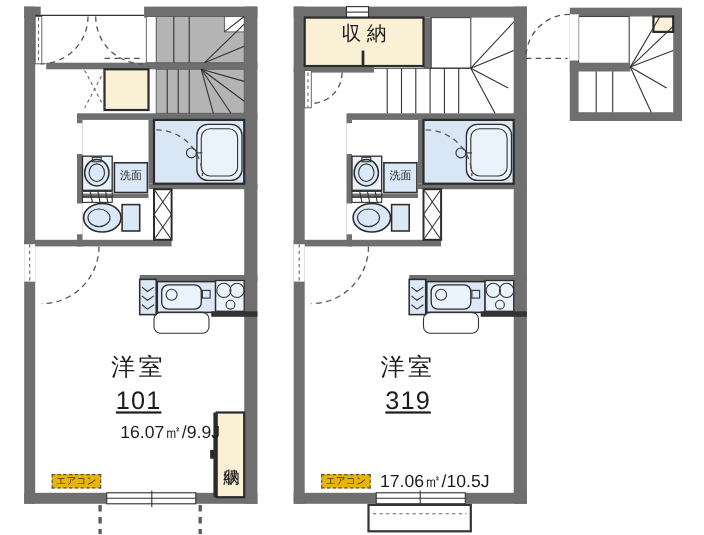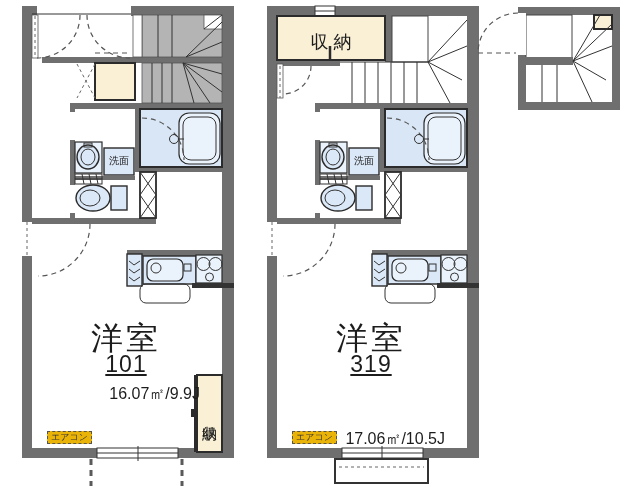--- a/index.html
+++ b/index.html
@@ -13,21 +13,21 @@
   .thin{stroke:#555;stroke-width:.8;fill:#fff;}
   .dash{stroke:#555;stroke-width:1.2;fill:none;stroke-dasharray:5 4;}
   .dash2{stroke:#666;stroke-width:1;fill:none;stroke-dasharray:3 3;}
   .blue{fill:#dbe8f7;stroke:#2b2b2b;stroke-width:1.4;}
   .blue2{fill:#eaf2fb;stroke:#2b2b2b;stroke-width:1.2;}
   .bath{fill:#d9e6f6;stroke:#2b2b2b;stroke-width:2;}
   .cream{fill:#faf0d6;stroke:#2b2b2b;stroke-width:2;}
   .whitebox{fill:#fff;stroke:#444;stroke-width:1;}
   .eave{stroke:#5a5a5a;stroke-width:3;stroke-dasharray:6 5;fill:none;}
   .lbl{position:absolute;text-align:center;line-height:1.05;}
-  .room-name{font-size:32px;letter-spacing:3px;}
+  .room-name{font-size:22px;letter-spacing:3px;}
   .room-num{font-size:23px;letter-spacing:1px;text-decoration:underline;}
   .room-area{font-size:16px;text-align:right;}
   .closet-h{display:flex;align-items:center;justify-content:center;font-size:18px;letter-spacing:5px;text-indent:5px;}
   .closet-v{display:flex;align-items:center;justify-content:center;font-size:15px;
             writing-mode:vertical-rl;text-orientation:upright;}
   .small-lbl{font-size:10px;display:flex;align-items:center;justify-content:center;}
   .aircon{font-size:9px;border:1px dashed #555;padding:1px 3px;color:#333;background:#eab308;}
 </style>
 </head>
 <body>
@@ -295,21 +295,21 @@
 </svg>
 
   <div class="lbl room-name" style="left:52px;top:322px;width:148px;">洋室</div>
   <div class="lbl room-num" style="left:52px;top:352px;width:148px;">101</div>
   <div class="lbl room-area" style="left:52px;top:386px;width:148px;">16.07㎡/9.9J</div>
 
   <div class="lbl room-name" style="left:297px;top:322px;width:148px;">洋室</div>
   <div class="lbl room-num" style="left:297px;top:352px;width:148px;">319</div>
   <div class="lbl room-area" style="left:297px;top:386px;width:148px;margin-top:45px;">17.06㎡/10.5J</div>
 
-  <div class="lbl closet-h" style="left:277px;top:20px;width:108px;height:44px;">収納</div>
+  <div class="lbl closet-h" style="left:277px;top:8px;width:108px;height:44px;">収納</div>
   <div class="lbl closet-v" style="left:198px;top:381px;width:23px;height:66px;">収納</div>
 
   <div class="lbl small-lbl" style="left:104px;top:148px;width:30px;height:27px;">洗面</div>
   <div class="lbl small-lbl" style="left:349px;top:148px;width:30px;height:27px;">洗面</div>
 
   <div class="lbl aircon" style="left:47px;top:431px;">エアコン</div>
   <div class="lbl aircon" style="left:292px;top:431px;">エアコン</div>
 </div>
 
 </body></html>

